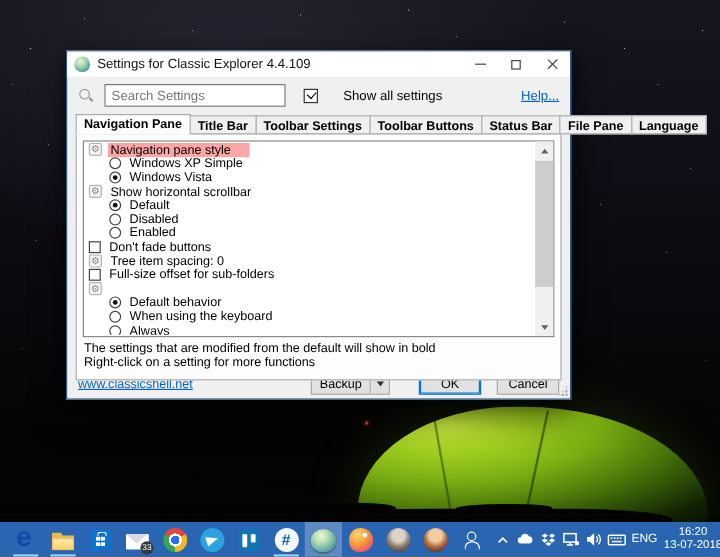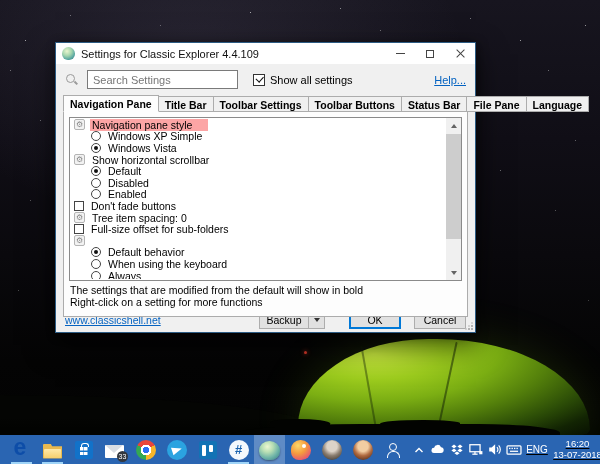--- a/index.html
+++ b/index.html
@@ -74,21 +74,21 @@
 
   .search-row { height:27px; display:flex; align-items:center; padding:4px 9px 0 9px; }
   .mag { width:13px; height:13px; position:relative; margin-right:9px; flex:0 0 auto; }
   .mag::before { content:""; position:absolute; left:1px; top:1px; width:7px; height:7px;
     border:1.4px solid #9a9a9a; border-radius:50%; }
   .mag::after { content:""; position:absolute; left:8.5px; top:8.5px; width:4px; height:1.6px;
     background:#9a9a9a; transform:rotate(45deg); }
   .search-input { width:151px; height:19px; border:1px solid #7a7a7a; background:#fff;
     font:11px "Liberation Sans","DejaVu Sans",sans-serif; padding:0 5px; outline:none; }
   .search-input::placeholder { color:#767676; opacity:1; }
-  .cbwrap { display:flex; align-items:flex-start; margin-left:15px; gap:5px; }
+  .cbwrap { display:flex; align-items:flex-start; margin-left:15px; gap:21px; }
   .checkbox { width:12px; height:12px; border:1px solid #333; background:#fff; position:relative; flex:0 0 auto; }
   .checkbox.checked::after { content:""; position:absolute; left:2px; top:1px; width:6px; height:3.5px;
     border-left:1.6px solid #111; border-bottom:1.6px solid #111; transform:rotate(-48deg); }
   .help-link { margin-left:auto; color:#0563c1; text-decoration:underline; font-size:11px; }
 
   .tab-bar { display:flex; padding:0 7px; margin-top:4px; position:relative; z-index:2;font-weight:bold; }
   .tab { background:#f0f0f0; border:1px solid #acacac; margin-right:-1px; padding:2px 6px;
     font-size:10.5px; height:16px; line-height:12px; position:relative; top:1px; white-space:nowrap; }
   .tab.selected { background:#fdfdfd; border-bottom:1px solid #fdfdfd; top:0; height:17px; z-index:3; }
 
@@ -136,21 +136,21 @@
   .tri-dd { width:0; height:0; border-left:3.5px solid transparent; border-right:3.5px solid transparent;
     border-top:4px solid #333; }
   .btn-ok { width:52px; margin-left:24px; border:1px solid #0078d7; box-shadow: inset 0 0 0 1px #0078d7; }
   .btn-cancel { width:52px; margin-left:13px; }
   .resize-grip { position:absolute; right:2px; bottom:2px; width:8px; height:8px; opacity:.6; }
   .resize-grip::before { content:""; position:absolute; right:0; bottom:0; width:2px; height:2px;
     background:#8a8a8a; box-shadow:-3px 0 #8a8a8a, 0 -3px #8a8a8a, -6px 0 #c0c0c0, 0 -6px #c0c0c0, -3px -3px #c0c0c0; }
 
   
   .taskbar { position:absolute; left:0; right:0; bottom:0; height:29px; background:#2a65b2;
-    display:flex; align-items:stretch; z-index:10;text-decoration:underline; }
+    display:flex; align-items:stretch; z-index:10; }
   .tb-apps { display:flex; align-items:stretch; padding-left:6px; }
   .slot { width:31px; display:flex; align-items:center; justify-content:center; position:relative; }
   .slot.active { background:rgba(255,255,255,.25); }
   .slot.running::after { content:""; position:absolute; left:5px; right:5px; bottom:0; height:2px;
     background:#9fd4f7; }
   .badge { position:absolute; right:2px; bottom:2px; width:11px; height:11px; border-radius:50%;
     background:#33383f; color:#fff; font-size:7px; line-height:11px; text-align:center; }
 
   .ai { width:20px; height:20px; position:relative; }
   .ai-edge::before { content:"e"; position:absolute; left:2px; top:-6px;

